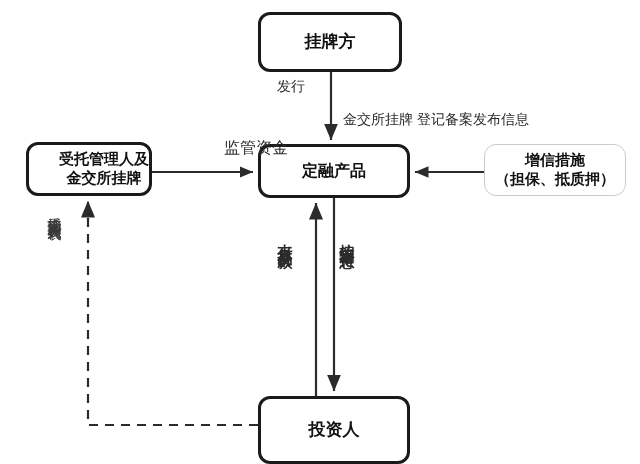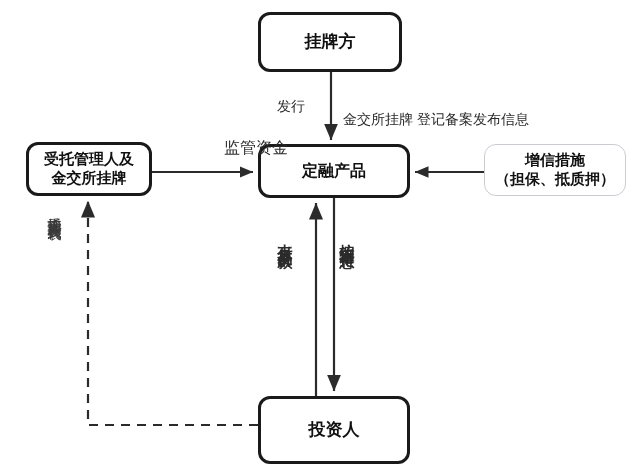--- a/index.html
+++ b/index.html
@@ -48,40 +48,41 @@
     font-size: 17px;
   }
   #node-dingrong {
     left: 258px; top: 144px; width: 152px; height: 54px;
     font-size: 16px;
     align-items: center;
   }
   #node-shoutuo {
     left: 26px; top: 142px; width: 126px; height: 54px;
     font-size: 15px;
+    justify-content: flex-end;
   }
   #node-zengxin {
     left: 484px; top: 144px; width: 142px; height: 52px;
     font-size: 15px;
     font-weight: bold;
   }
   #node-touzi {
     left: 258px; top: 396px; width: 152px; height: 68px;
     font-size: 17px;
   }
   .edge-label {
     position: absolute;
     color: #2b2b2b;
     z-index: 4;
     white-space: nowrap;
   }
   .h-label {
     font-size: 14px;
   }
-  #label-faxing { left: 277px; top: 98px; }
+  #label-faxing { left: 277px; top: 78px; }
   #label-jinjiaosuo { left: 343px; top: 94px; font-size: 14px; margin-top: 17px; }
   #label-jianguan { left: 184px; top: 138px; font-size: 16px; margin-left: 40px; }
   .v-label {
     writing-mode: vertical-rl;
     text-orientation: upright;
     font-weight: bold;
     letter-spacing: 2px;
     line-height: 1;
   }
   #label-zhifu {

